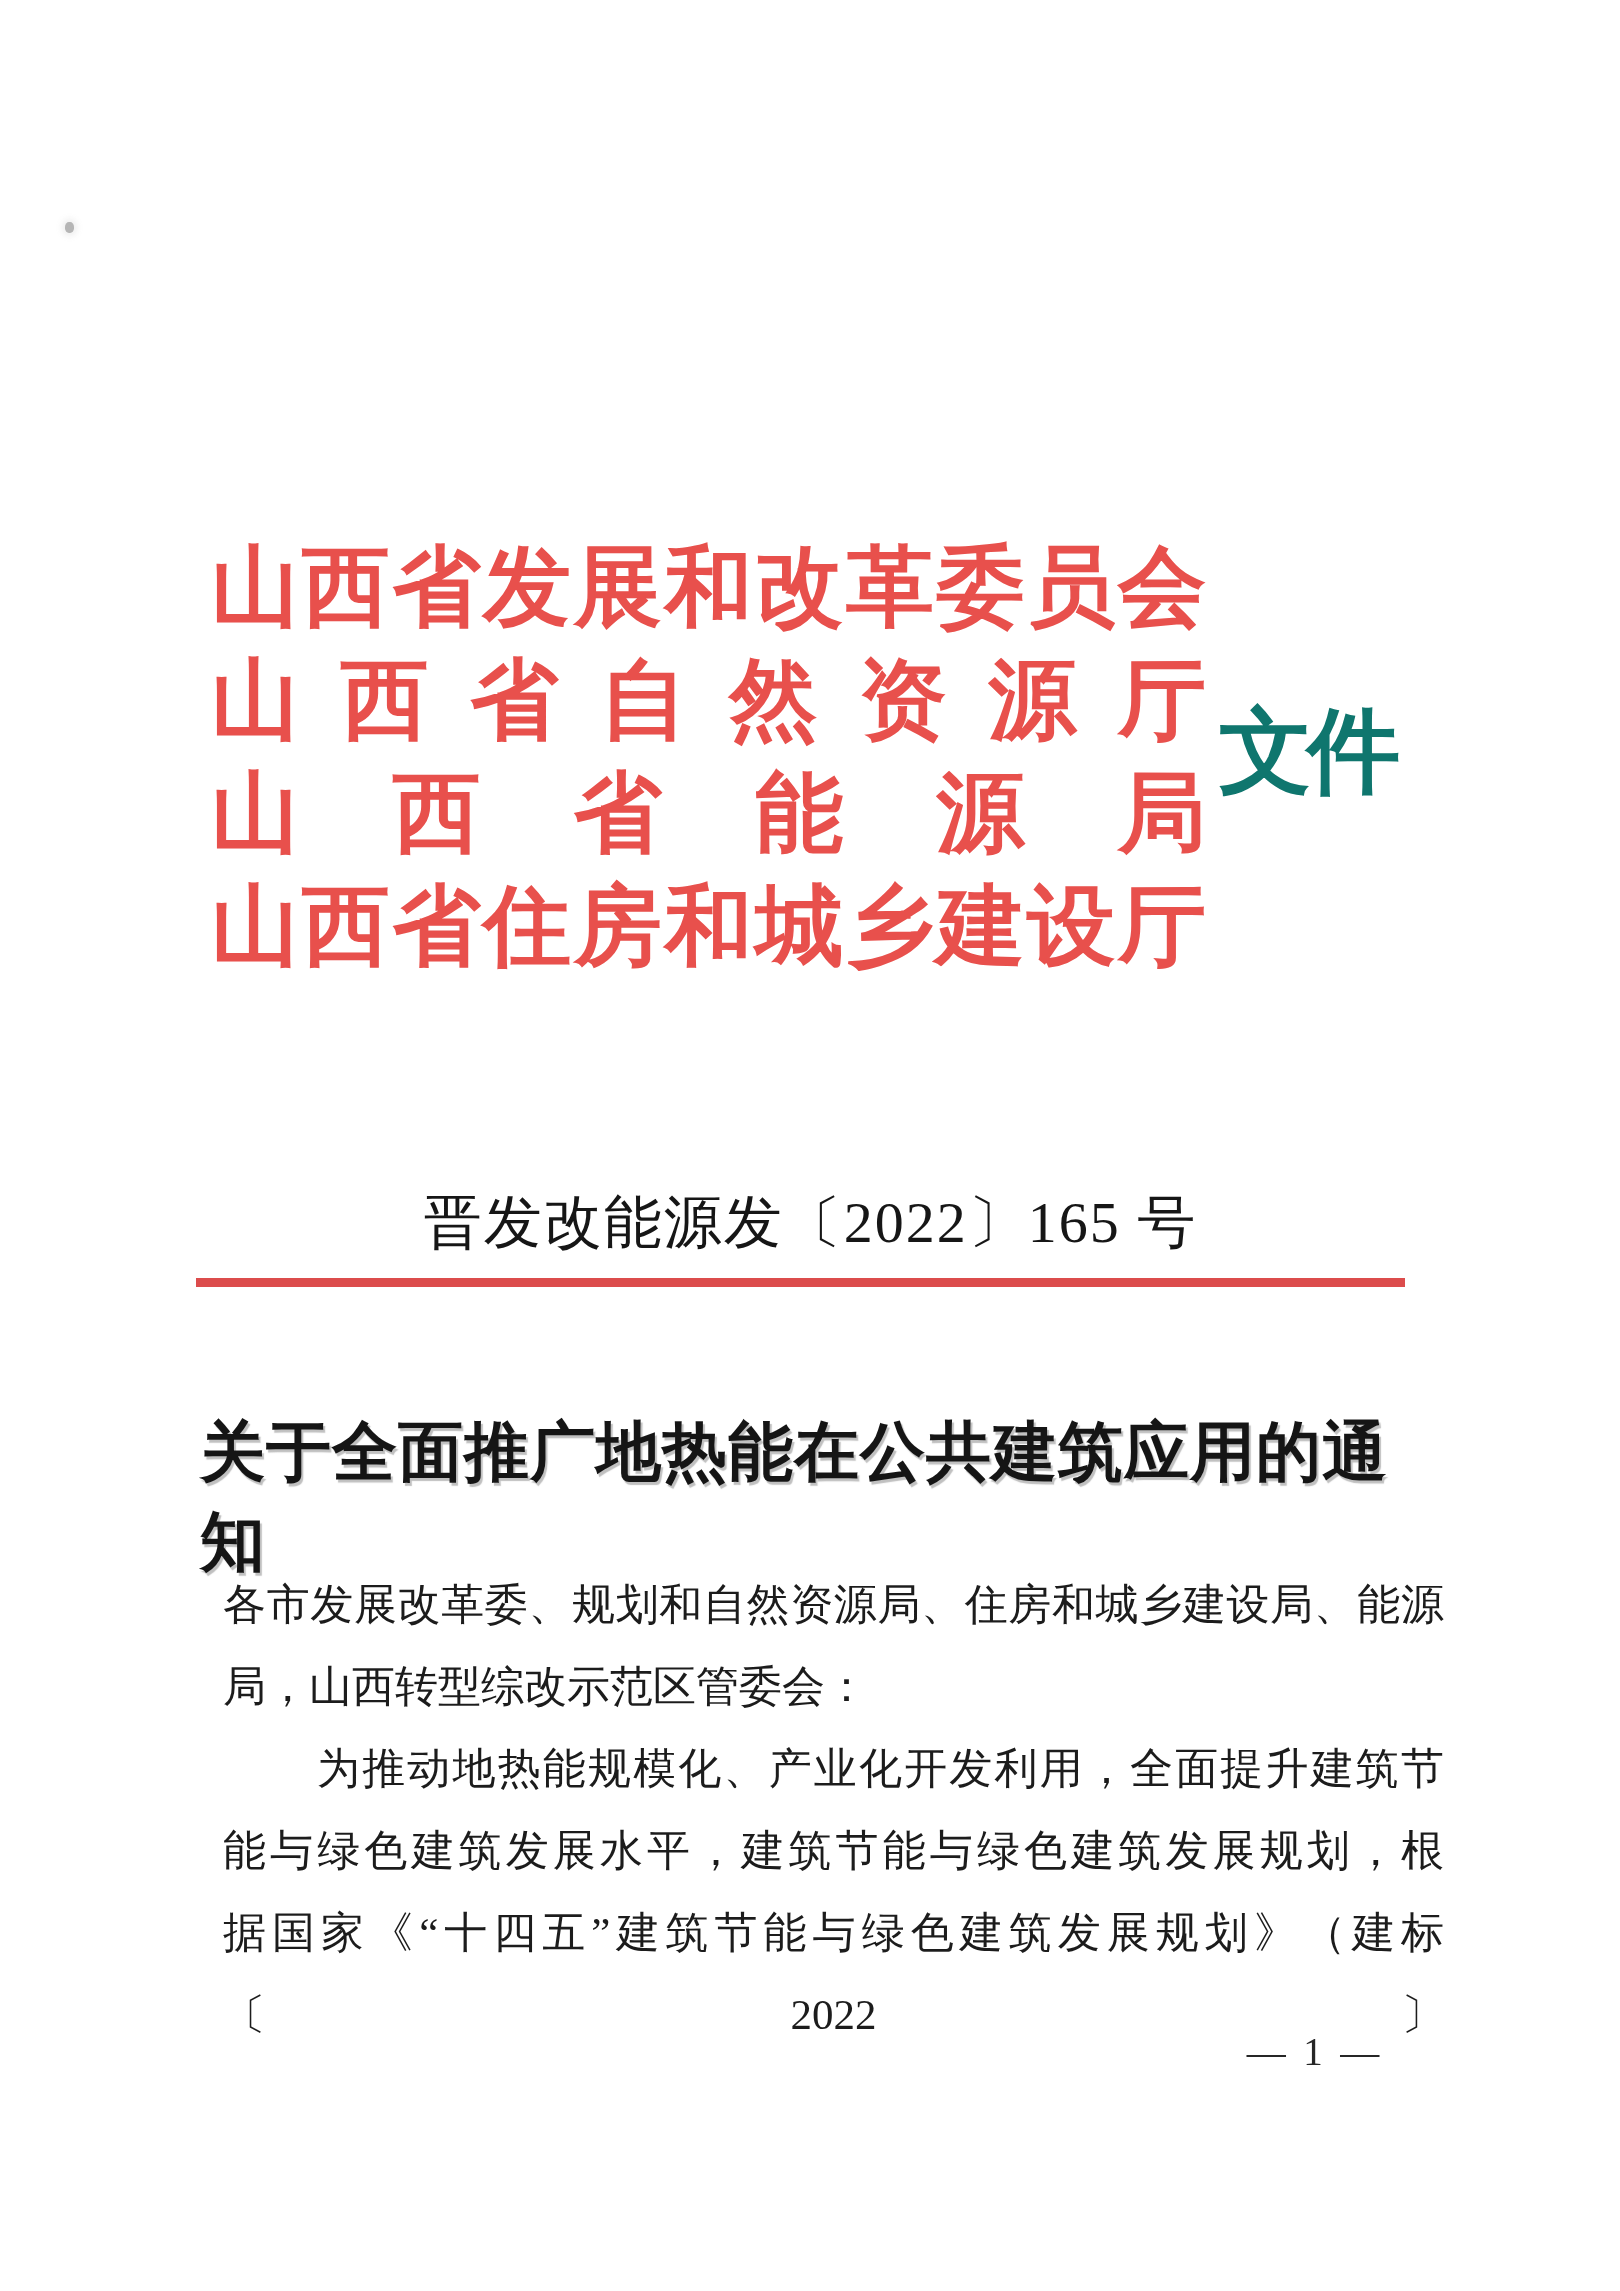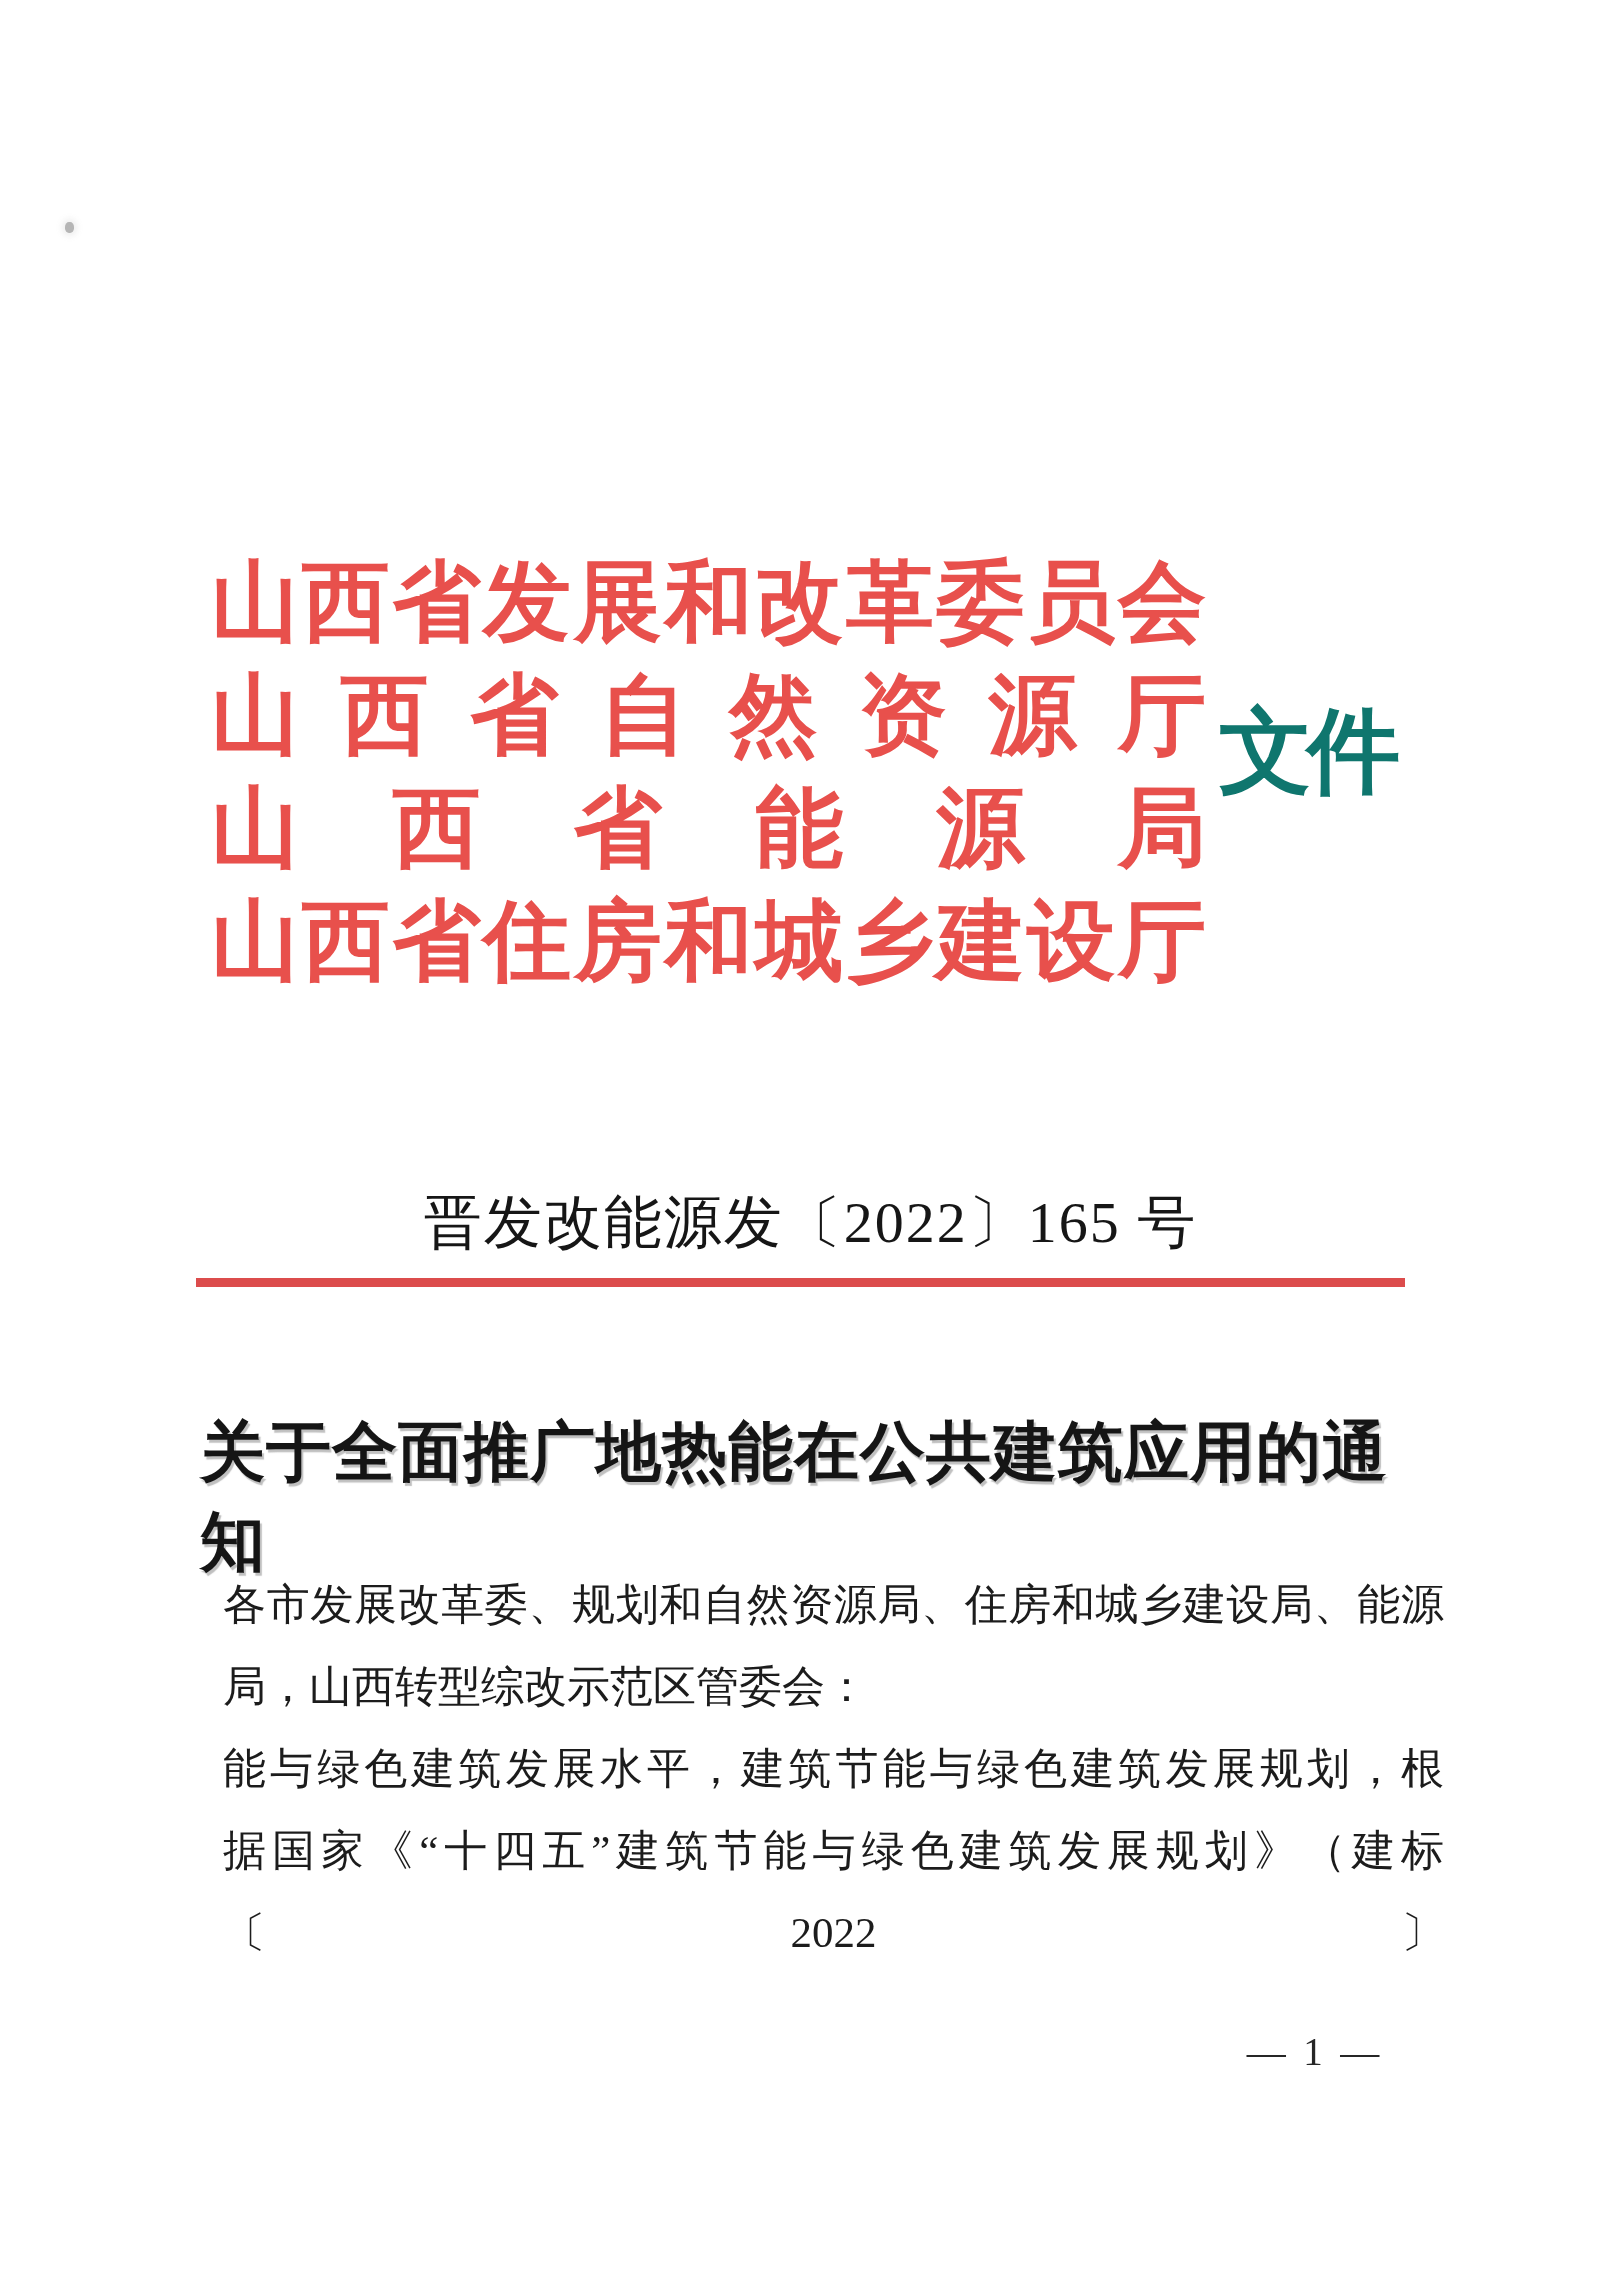--- a/index.html
+++ b/index.html
@@ -26,21 +26,21 @@
     background: #7a7a7a;
     opacity: 0.55;
     border-radius: 45%;
     box-shadow: 0 0 5.9px 2.9px rgba(150,150,150,0.30);
   }
 
   
   .agency-block {
     position: absolute;
     left: 211px;
-    top: 546px;
+    top: 531px;
     width: 995px;
   }
   .agency-line {
     height: 113px;
     line-height: 113px;
     font-size: 88px;
     font-weight: 700;
     color: #e8504c;
     white-space: normal;
     text-align: justify;
@@ -151,20 +151,21 @@
 
   <div class="doc-number">晋发改能源发〔2022〕165 号</div>
 
   <div class="red-rule"></div>
 
   <h1 class="doc-title">关于全面推广地热能在公共建筑应用的通知</h1>
 
   <div class="body-block">
     <div class="body-line">各市发展改革委、规划和自然资源局、住房和城乡建设局、能源</div>
     <div class="body-line plain">局，山西转型综改示范区管委会：</div>
+    <div class="body-line indent">为推动地热能规模化、产业化开发利用，全面提升建筑节</div>
     <div class="body-line">能与绿色建筑发展水平，建筑节能与绿色建筑发展规划，根</div>
     <div class="body-line">据国家《“十四五”建筑节能与绿色建筑发展规划》（建标〔2022〕</div>
   </div>
 
   <div class="page-number">— 1 —</div>
 
 </div>
 
 
 </body></html>

